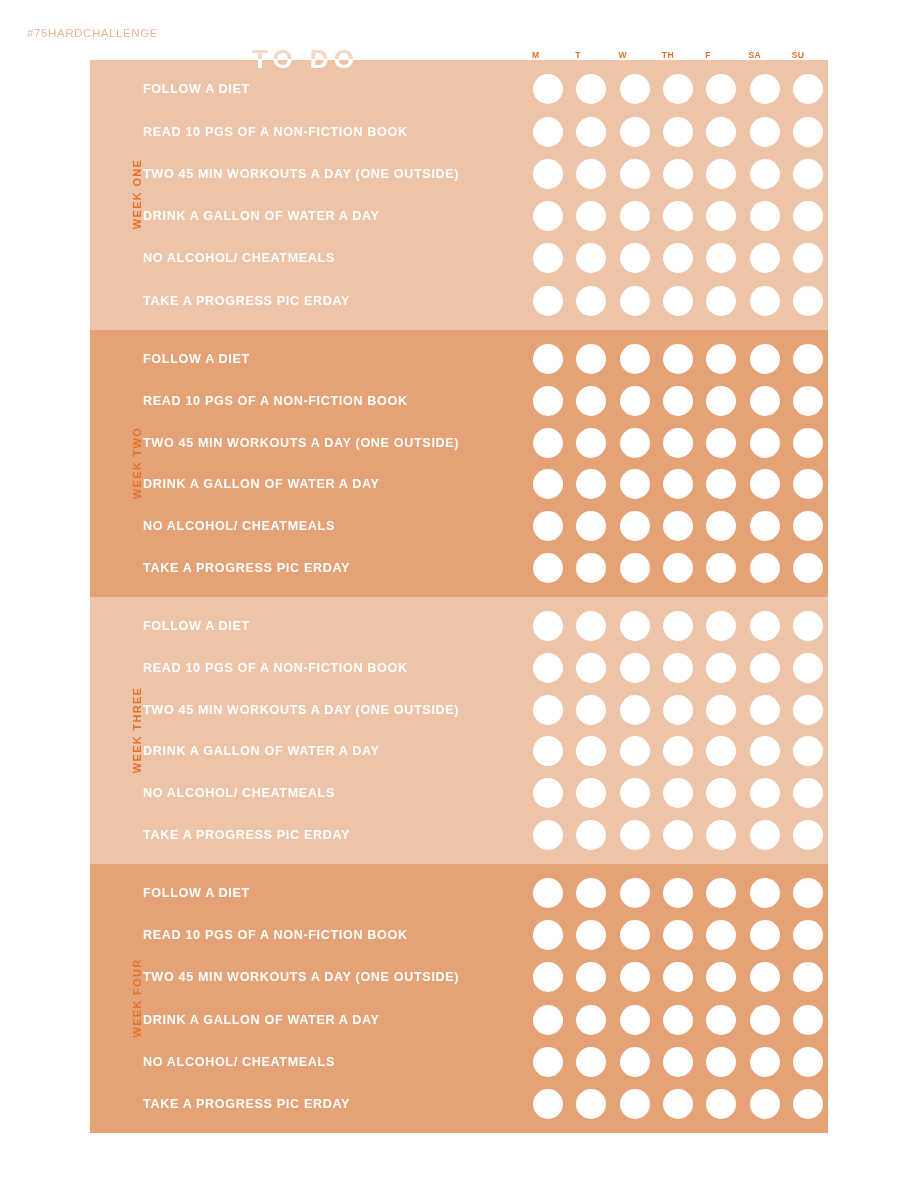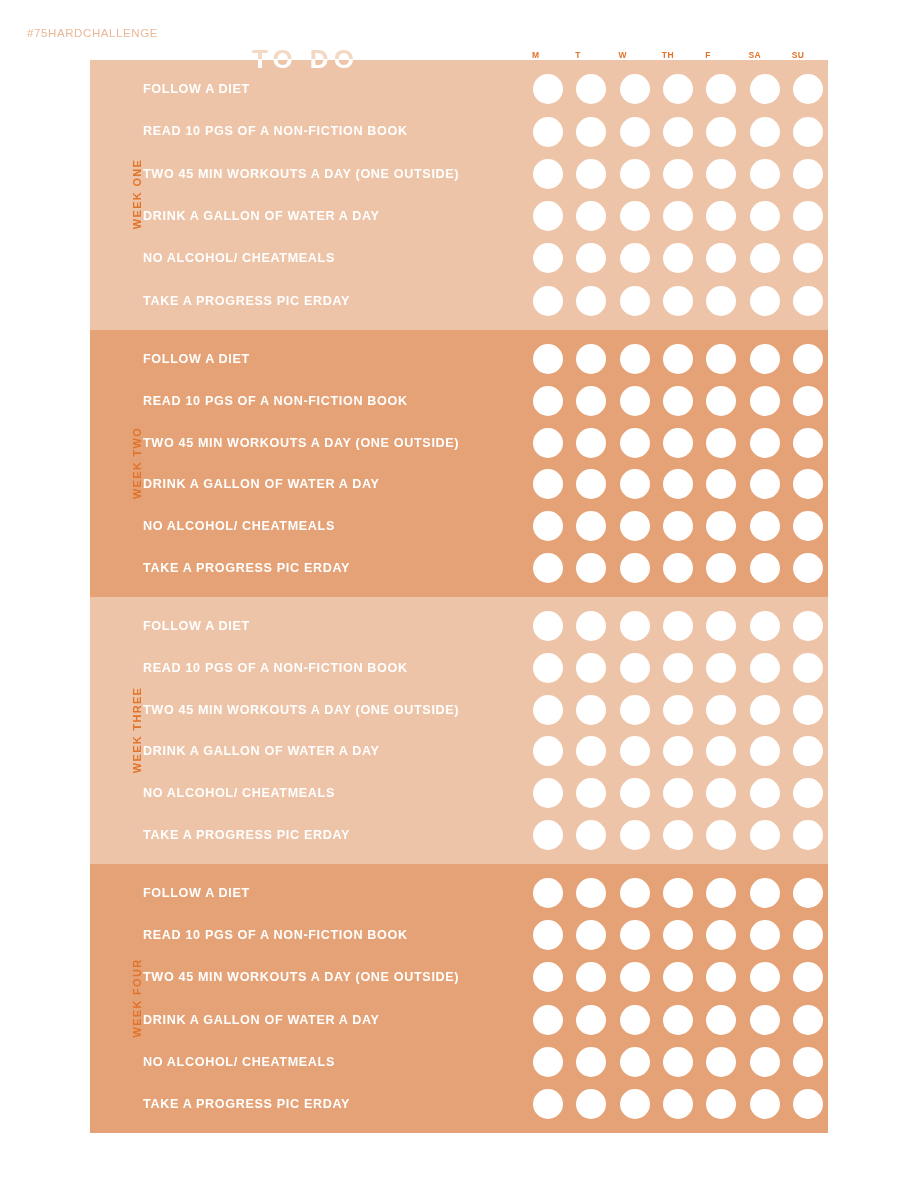--- a/index.html
+++ b/index.html
@@ -83,21 +83,21 @@
 
   
   .tasks {
     position: absolute;
     left: 53px;
     top: 0;
     width: 390px;
     height: 100%;
     display: flex;
     flex-direction: column;
-    justify-content: space-between;
+    justify-content: center;
     padding: 8px 0;
   }
   .task-row {
     flex: 1;
     display: flex;
     align-items: center;
     font-size: 12.6px;
     font-weight: bold;
     letter-spacing: 0.65px;
     color: #ffffff;

